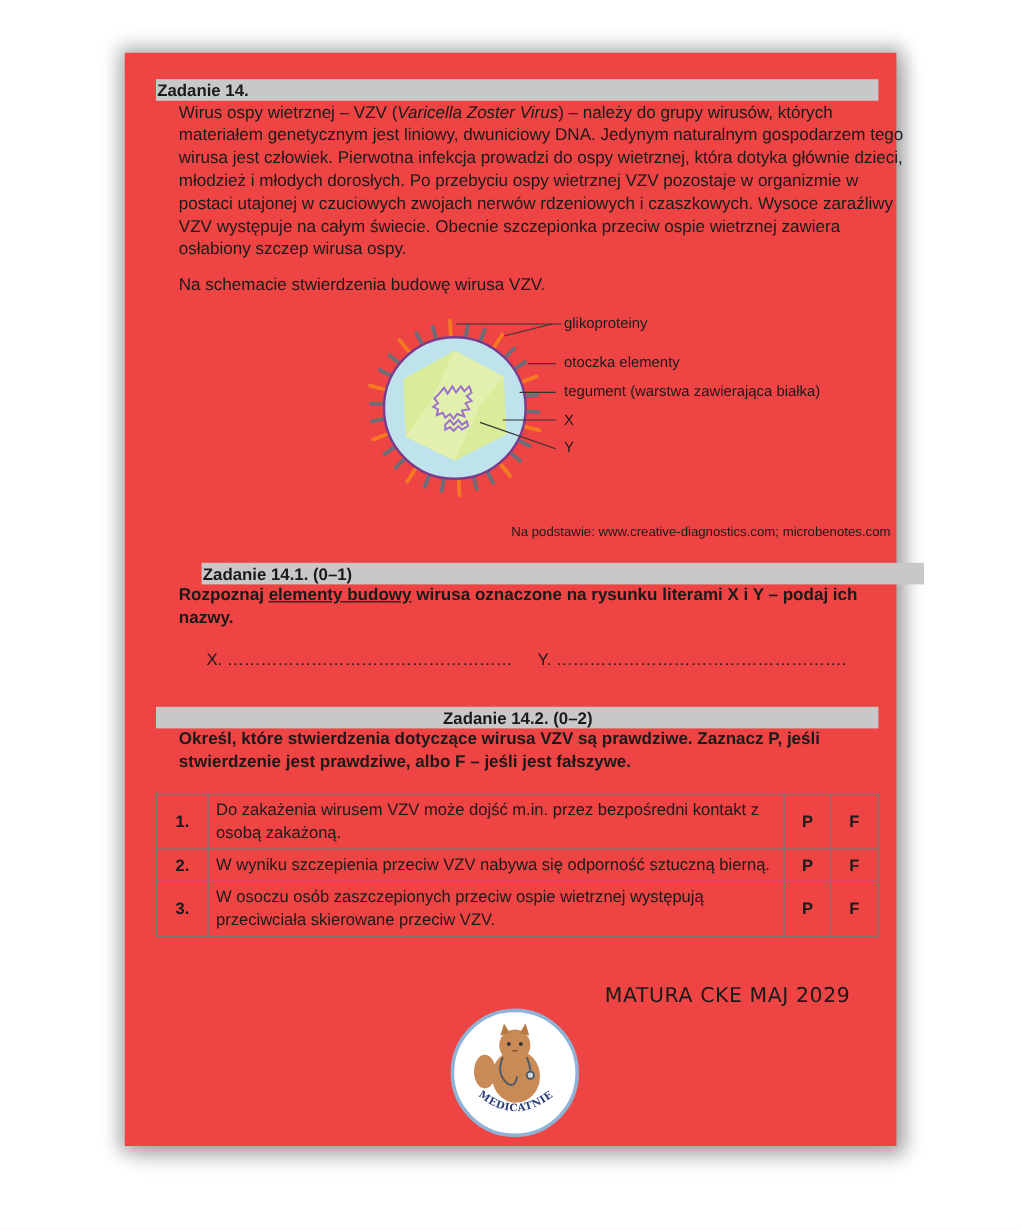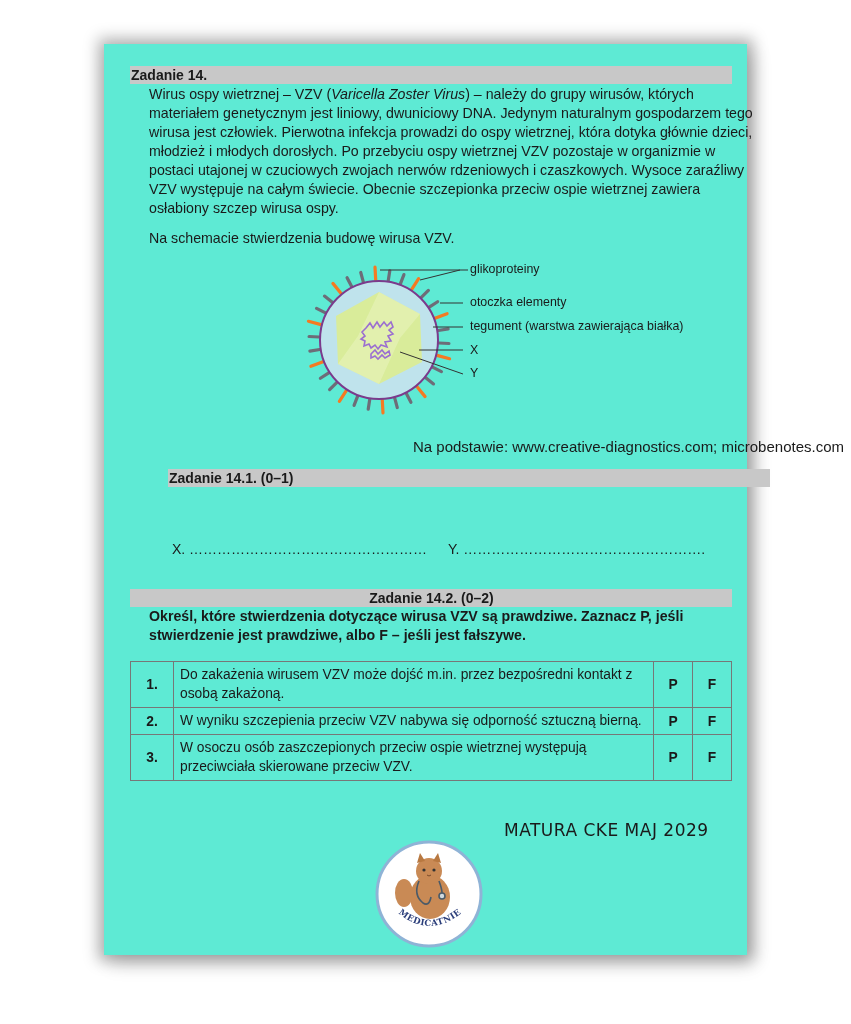--- a/index.html
+++ b/index.html
@@ -1,25 +1,25 @@
 <!DOCTYPE html>
 <html><head>
 <meta charset="utf-8">
 <style>
   html,body{margin:0;padding:0;background:#ffffff;}
   body{width:851px;height:1024px;position:relative;overflow:hidden;font-family:"Liberation Sans",sans-serif;color:#1a1a1a;}
-  .page{position:absolute;left:104px;top:44px;width:643px;height:911px;background:#5eead4;
+  .page{position:absolute;left:104px;top:44px;width:643px;height:911px;background:#ef4444;
         box-shadow:0 0 14px 6px rgba(0,0,0,0.28), 6px 8px 18px rgba(0,0,0,0.18);}
   .hdr{position:absolute;left:26px;width:602px;height:18px;background:#c8c8c8;font-weight:bold;font-size:14px;line-height:18px;padding-left:1px;box-sizing:border-box;}
   .para{position:absolute;left:26px;width:604px;font-size:14.2px;line-height:19px;margin-left:19px;}
   .bold{font-weight:bold;}
   .u{text-decoration:underline;}
   .diagram{position:absolute;left:196px;top:212px;width:440px;height:200px;}
   .lbl{position:absolute;font-size:12.4px;white-space:nowrap;}
-  .source{position:absolute;left:309px;top:394px;font-size:15px;white-space:nowrap;}
+  .source{position:absolute;left:322px;top:394px;font-size:11px;white-space:nowrap;}
   .answers{position:absolute;top:497px;font-size:14px;white-space:nowrap;}
   table.tf{position:absolute;left:26px;top:617px;width:602px;border-collapse:collapse;font-size:13.8px;}
   table.tf td{border:1px solid #777;line-height:19px;}
   td.num{width:40px;text-align:center;font-weight:bold;}
   td.stmt{padding:3px 8px 4px 6px;}
   td.pf{width:36px;text-align:center;font-weight:bold;cursor:pointer;}
   .matura{position:absolute;left:400px;top:776px;font-size:17px;letter-spacing:0.5px;font-family:"DejaVu Sans",sans-serif;}
   .logo{position:absolute;left:270px;top:795px;width:110px;height:110px;}
 </style>
 </head>
@@ -87,20 +87,23 @@
     </svg>
     <span class="lbl" style="left:170px;top:6px;">glikoproteiny</span>
     <span class="lbl" style="left:170px;top:39px;">otoczka elementy</span>
     <span class="lbl" style="left:170px;top:63px;">tegument (warstwa zawierająca białka)</span>
     <span class="lbl" style="left:170px;top:87px;">X</span>
     <span class="lbl" style="left:170px;top:110px;">Y</span>
   </div>
   <div class="source">Na podstawie: www.creative-diagnostics.com; microbenotes.com</div>
 
   <div class="hdr" style="top:425px;margin-left:38px;">Zadanie 14.1. (0–1)</div>
+  <div class="para bold" style="top:443px;">
+    <span>Rozpoznaj </span><span class="u">elementy budowy</span><span> wirusa oznaczone na rysunku literami X i Y – podaj ich nazwy.</span>
+  </div>
   <div class="answers" style="left:68px;">X. ……………………………………………</div>
   <div class="answers" style="left:344px;">Y. …………………………………………….</div>
 
   <div class="hdr" style="top:545px;text-align:center;">Zadanie 14.2. (0–2)</div>
   <div class="para bold" style="top:563px;">Określ, które stwierdzenia dotyczące wirusa VZV są prawdziwe. Zaznacz P, jeśli stwierdzenie jest prawdziwe, albo F – jeśli jest fałszywe.</div>
 
   <table class="tf">
     <tbody>
       <tr>
         <td class="num">1.</td>

